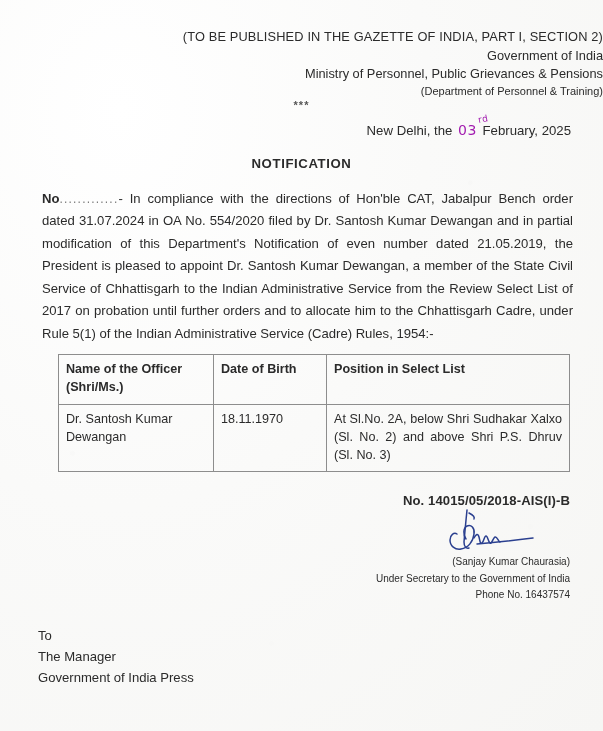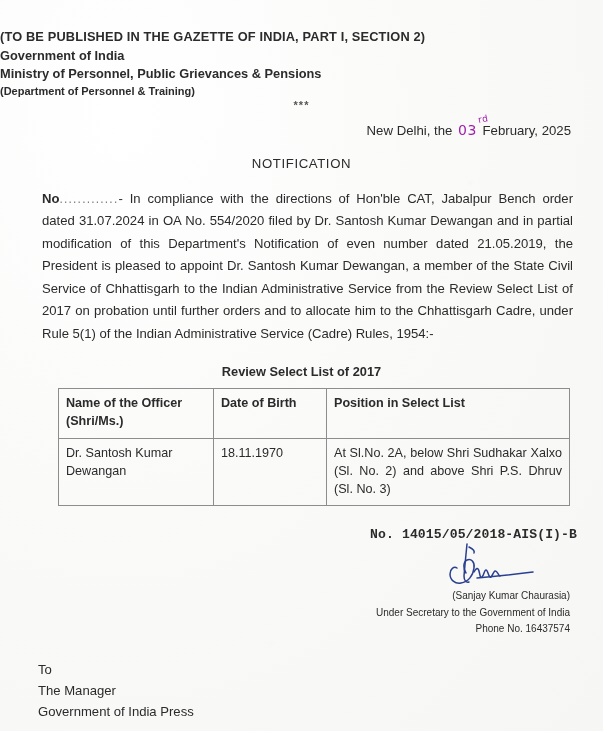--- a/index.html
+++ b/index.html
@@ -35,22 +35,22 @@
       radial-gradient(circle at 45% 88%, rgba(0,0,0,.02) 0 2px, transparent 3px),
       radial-gradient(circle at 88% 72%, rgba(0,0,0,.02) 0 2px, transparent 3px);
   }
   .content {
     position: relative;
     z-index: 2;
   }
 
   
   .hdr {
-    text-align: left;
-    font-weight: bold;
+    text-align: right;
+    font-weight: normal;
     line-height: 1.45;
   }
   .hdr-l1 { font-size: 12.8px; margin-top: 28px; letter-spacing: .15px; }
   .hdr-l2 { font-size: 12.8px; }
   .hdr-l3 { font-size: 12.8px; }
   .hdr-l4 { font-size: 11px; }
   .stars {
     text-align: center;
     font-size: 11px;
     font-weight: bold;
@@ -80,21 +80,21 @@
     position: absolute;
     top: -8px;
     right: -9px;
     font-size: 9px;
     transform: rotate(-12deg);
   }
 
   
   .notif-title {
     text-align: center;
-    font-weight: normal;
+    font-weight: bold;
     font-size: 13.2px;
     letter-spacing: .6px;
     margin-top: 18px;
   }
 
   
   .body-para {
     margin: 17px 30px 0 42px;
     font-size: 13.1px;
     line-height: 1.72;
@@ -141,24 +141,23 @@
   table.select-list tr.row td {
     height: 48px;
     margin-top: 28px;
   }
 
   
   .ref-no {
     text-align: right;
     font-weight: bold;
     font-size: 13.1px;
-    padding-right: 26px;
+    padding-right: 33px;
     margin-top: 21px;
     letter-spacing: .1px;
-    font-family: Liberation Mono, monospace;
   }
 
   
   .sig-wrap {
     position: relative;
     height: 46px;
   }
   .sig-ink {
     position: absolute;
     right: 52px;
@@ -199,21 +198,20 @@
     <span class="hand-date">
       <span>03</span><span class="ord">rd</span>
     </span>
     <span>February, 2025</span>
   </div>
 
   <div class="notif-title">NOTIFICATION</div>
 
   <p class="body-para"><span class="no-label">No</span><span class="dots">.............</span><span>- In compliance with the directions of Hon'ble CAT, Jabalpur Bench order dated 31.07.2024 in OA No. 554/2020 filed by Dr. Santosh Kumar Dewangan and in partial modification of this Department's Notification of even number dated 21.05.2019, the President is pleased to appoint Dr. Santosh Kumar Dewangan, a member of the State Civil Service of Chhattisgarh to the Indian Administrative Service from the Review Select List of 2017 on probation until further orders and to allocate him to the Chhattisgarh Cadre, under Rule 5(1) of the Indian Administrative Service (Cadre) Rules, 1954:-</span></p>
 
-  <div class="tbl-caption">Review Select List of 2017</div>
 
   <table class="select-list">
     <tbody>
       <tr class="head">
         <td class="c1">Name of the Officer (Shri/Ms.)</td>
         <td class="c2">Date of Birth</td>
         <td class="c3">Position in Select List</td>
       </tr>
       <tr class="row">
         <td class="c1">Dr. Santosh Kumar Dewangan</td>

